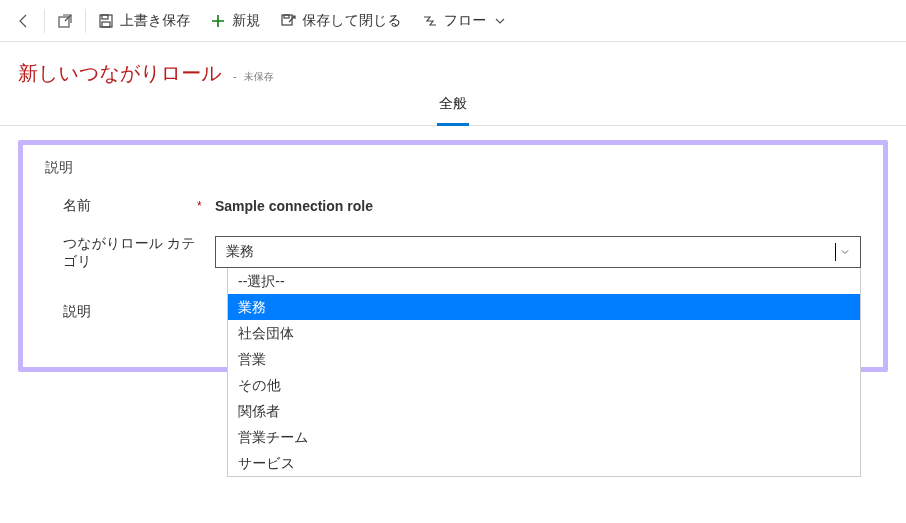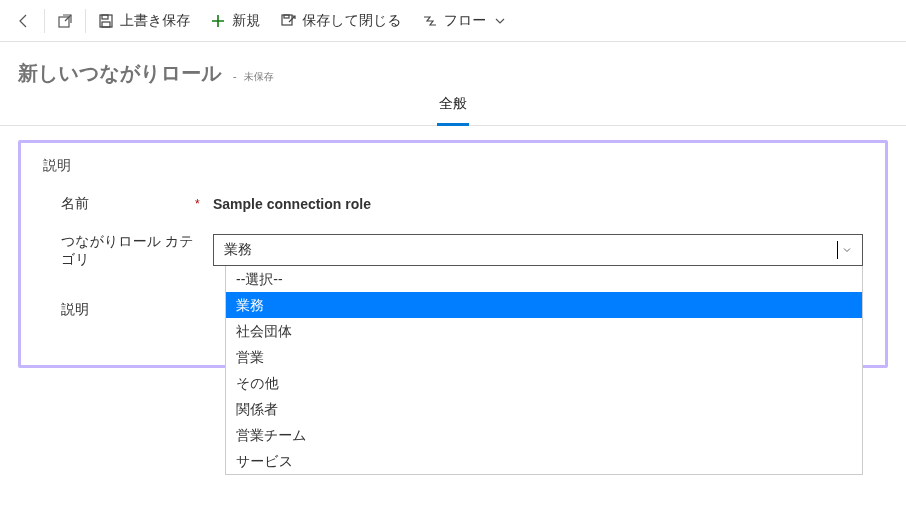--- a/index.html
+++ b/index.html
@@ -35,23 +35,23 @@
       background: #e1e1e1;
       margin: 0 2px;
     }
     .cmdbar svg { width: 16px; height: 16px; }
     .plus-svg { color: #107c10; }
     .header {
       padding: 18px 18px 0 18px;
     }
     .header h1 {
       font-size: 20px;
-      font-weight: 700;
+      font-weight: 400;
       display: inline;
-      color: #737373;
+      color: #b91c1c;
     }
     .header .sub {
       color: #7a7a7a;
       font-size: 10px;
       margin-left: 6px;
       font-family: Liberation Mono, monospace;
     }
     .tabs {
       border-bottom: 1px solid #e1e1e1;
       padding: 0 18px;
@@ -65,21 +65,21 @@
       cursor: pointer;
     }
     .tab.active {
       color: #242424;
       font-weight: 500;
       border-bottom: 3px solid #0078d4;
       margin-bottom: -1px;
     }
     .card {
       margin: 14px 18px 0 18px;
-      border: 3px solid #c4b5fd;
+      border: 5px solid #c4b5fd;
       border-radius: 2px;
       background: #fff;
       position: relative;
       padding: 14px 22px 28px 22px;
     }
     .section-title {
       font-size: 14px;
       color: #444;
       margin-bottom: 18px;
     }

